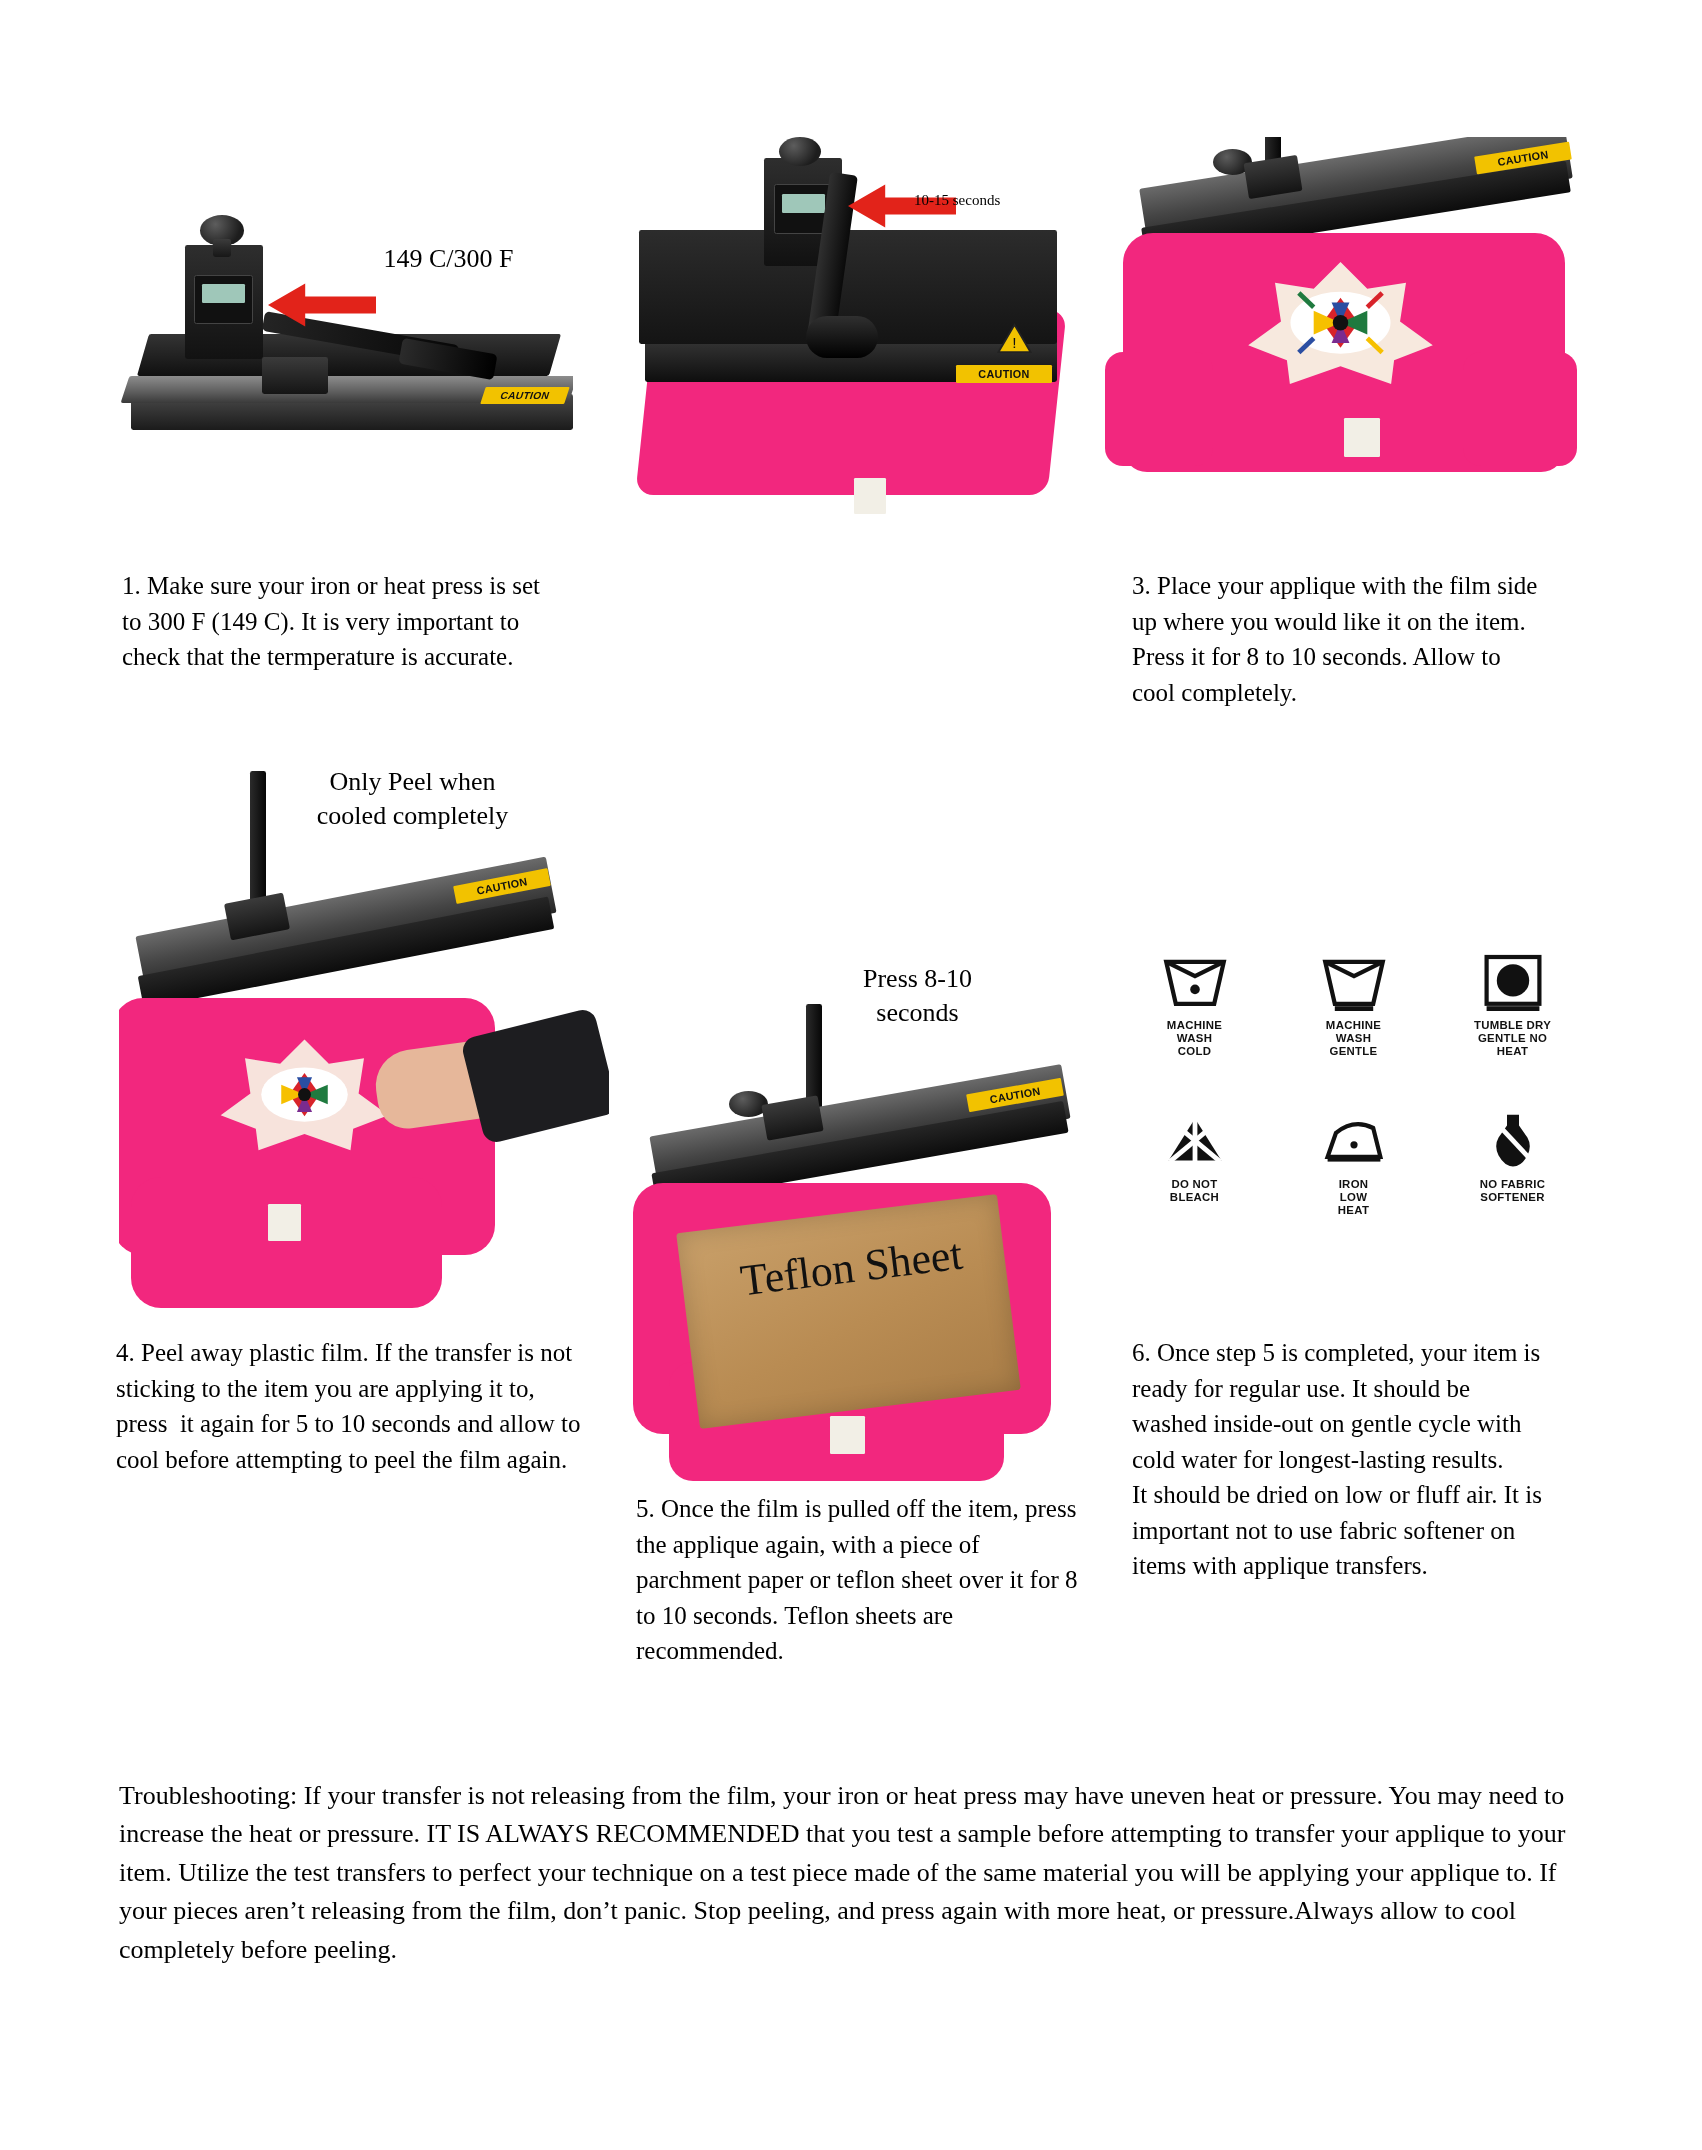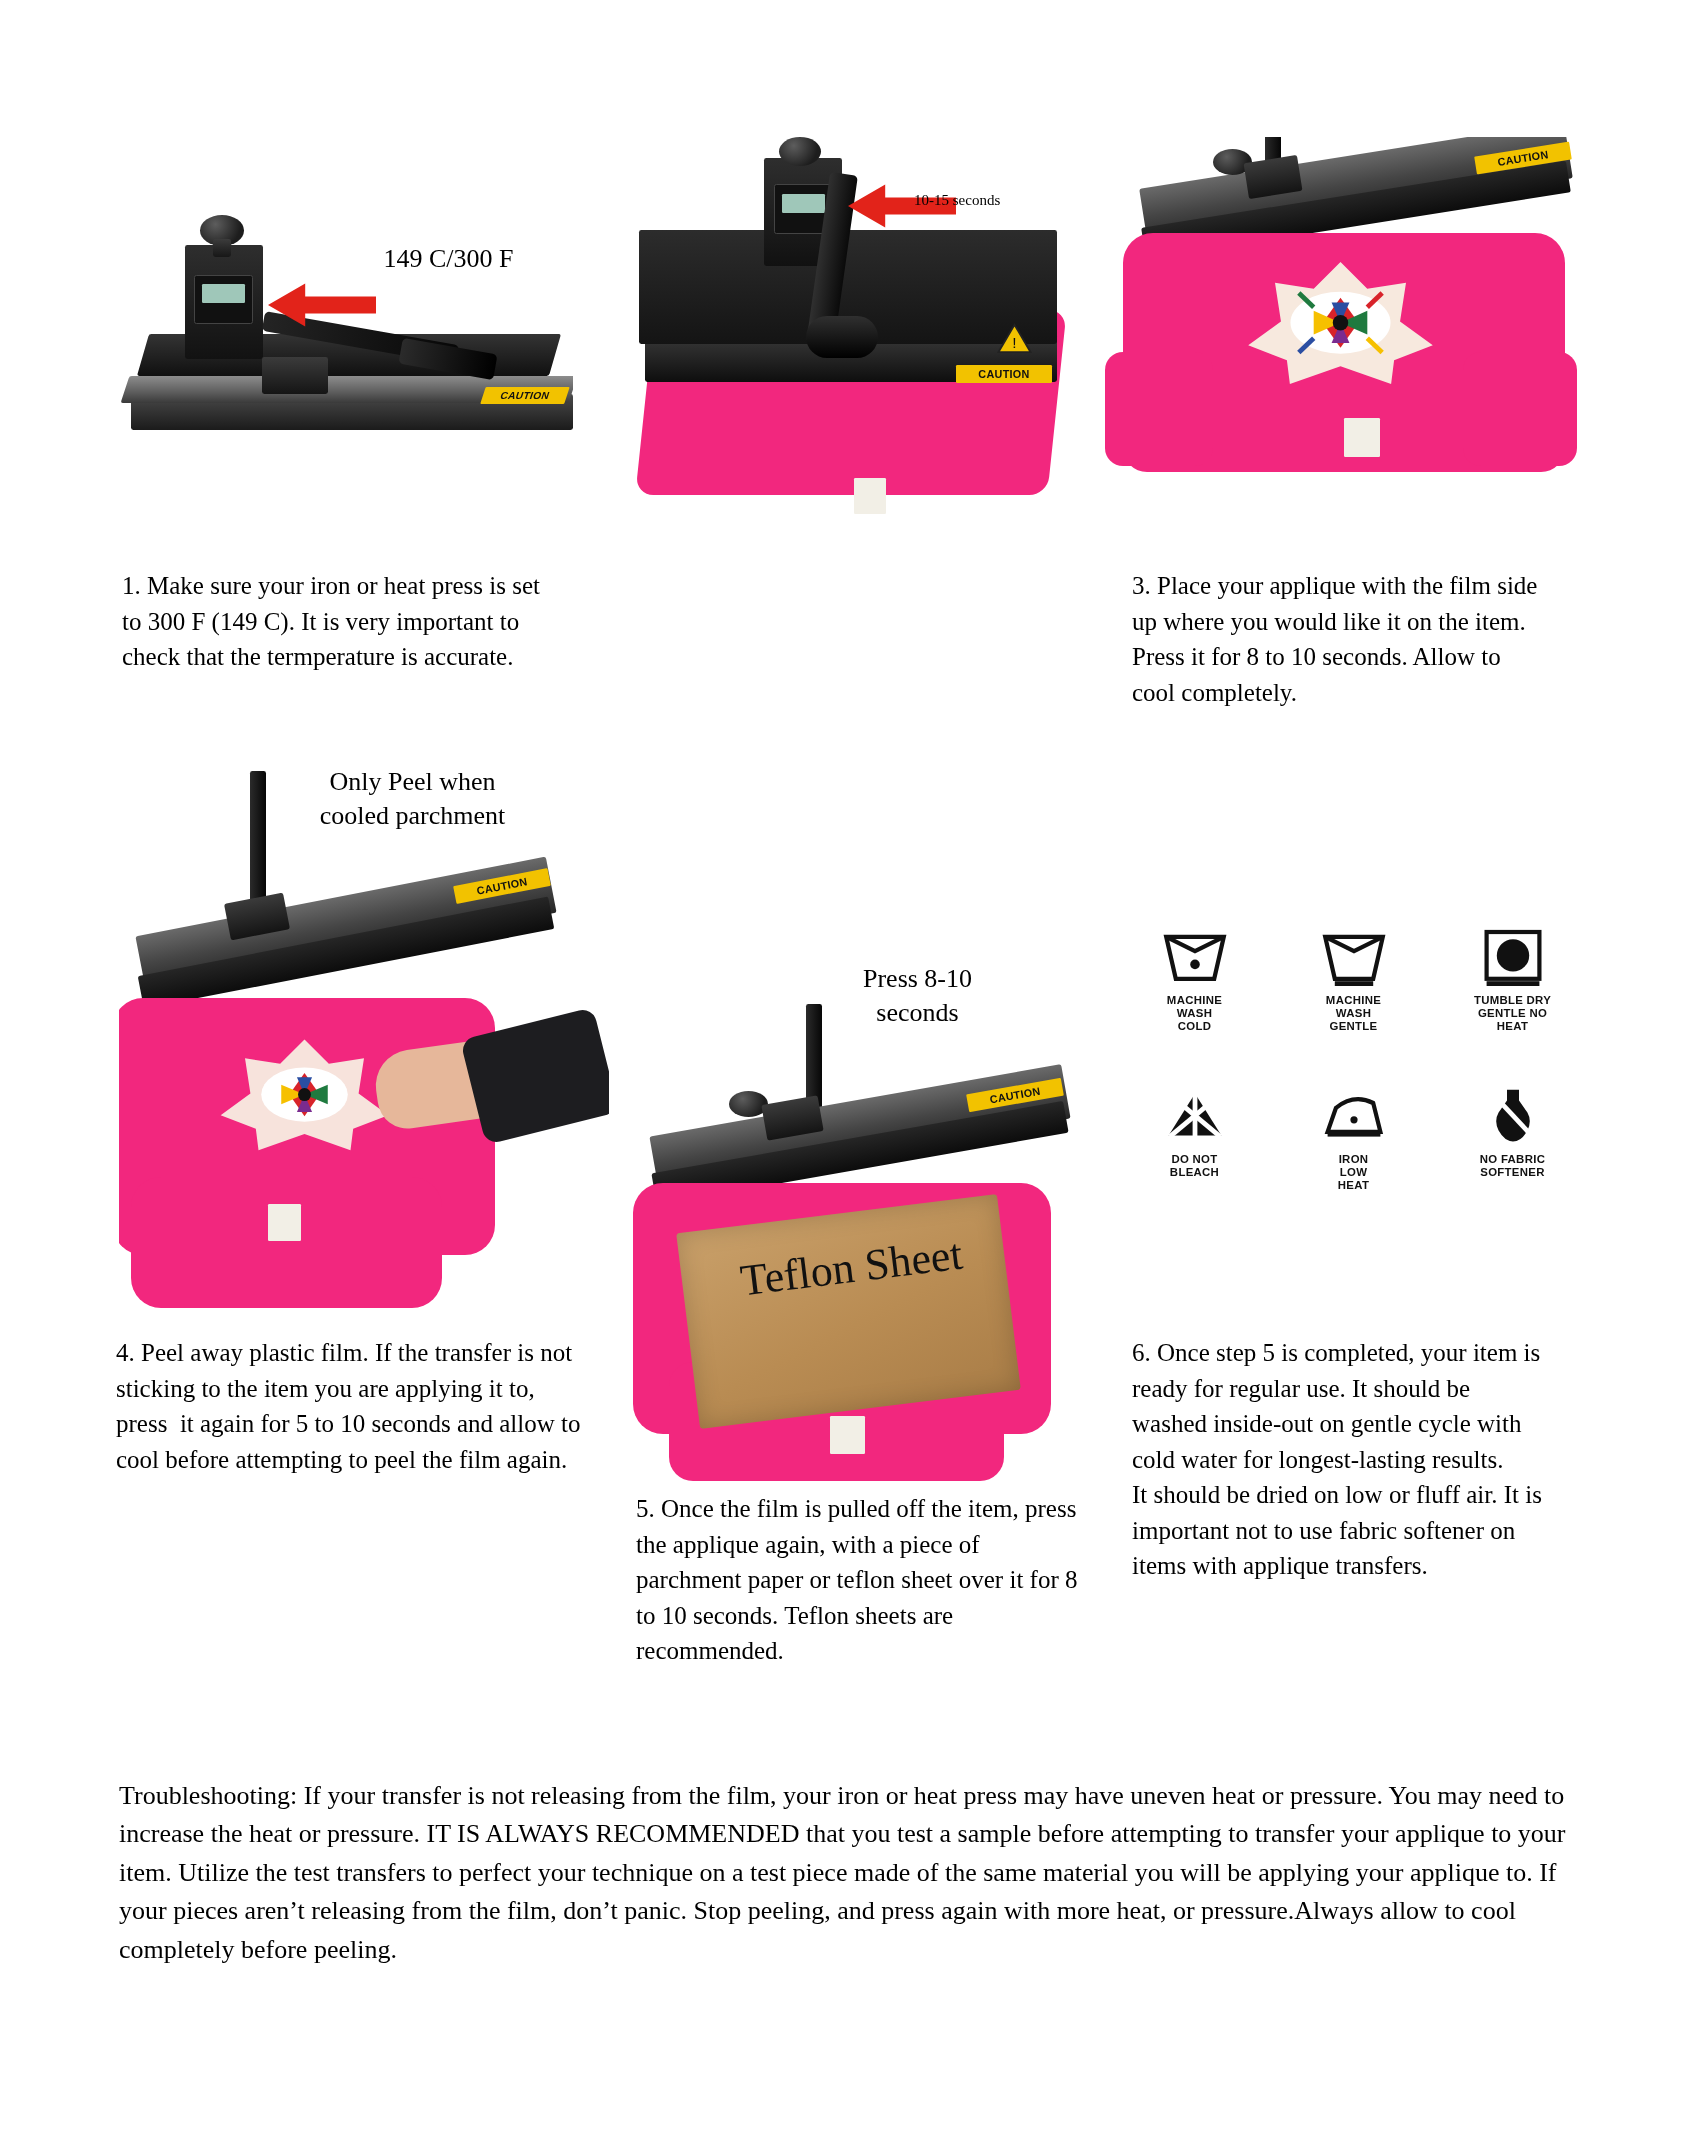--- a/index.html
+++ b/index.html
@@ -276,21 +276,21 @@
       </g>
     </svg>
   </div>
 
   <div class="caption" style="left:122px; top:568px; width:442px;">1. Make sure your iron or heat press is set to 300 F (149 C). It is very important to check that the termperature is accurate.</div>
 
 
   <div class="caption" style="left:1132px; top:568px; width:406px;">3. Place your applique with the film side up where you would like it on the item. Press it for 8 to 10 seconds. Allow to cool completely.</div>
 
   <div class="annot" style="left:272px; top:765px; width:281px; text-align:center;">Only Peel when
-cooled parchment</div>
+cooled completely</div>
 
   <div class="photo" style="left:119px; top:759px; width:490px; height:568px;">
     <div class="slab" style="left:131px; top:12px; width:15.5px; height:131px; background:linear-gradient(90deg,#2b2b2b,#060606);"></div>
     <div class="slab light" style="left:18px; top:137px; width:418px; height:57px; transform:rotate(-11deg);"></div>
     <div class="slab" style="left:18px; top:177px; width:418px; height:33px; transform:rotate(-11deg); background:linear-gradient(180deg,#262626,#0c0c0c);"></div>
     <div class="caution" style="left:335px; top:118px; width:96px; height:18px; font-size:10.8px; transform:rotate(-11deg);">CAUTION</div>
     <div class="slab" style="left:108px; top:139px; width:60px; height:37px; transform:rotate(-11deg); background:linear-gradient(180deg,#3b3b3b,#141414);"></div>
     <div class="slab" style="left:18px; top:358px; width:287px; height:36px; background:linear-gradient(180deg,#3a3a3a,#0d0d0d);"></div>
 
     <div class="shirt" style="left:-6px; top:239px; width:382px; height:257px; border-radius:30px;"></div>
@@ -328,21 +328,21 @@
     <div class="shirt" style="left:18px; top:179px; width:418px; height:251px; border-radius:30px;"></div>
     <div class="shirt" style="left:54px; top:358px; width:335px; height:119px; border-radius:24px;"></div>
 
     <div class="teflon-sheet" style="left:72px; top:209px; width:323px; height:197px; transform:rotate(-7deg); border-radius:3.6px;"></div>
     <div class="teflon-text" style="left:96px; top:239px; width:281px; transform:rotate(-7deg);">Teflon
 Sheet</div>
 
     <div class="tag" style="left:215px; top:412px; width:35px; height:38px;"></div>
   </div>
 
-  <div class="care-grid" style="left:1135px; top:923px;gap:40px;">
+  <div class="care-grid" style="left:1135px; top:948px;gap:40px;">
 
     <div class="care-cell">
       <svg class="care-glyph" viewBox="0 0 120 100">
         <path d="M12 18 L108 18 L92 88 L28 88 Z" fill="none" stroke="#111" stroke-width="7"></path>
         <path d="M12 18 L60 42 L108 18" fill="none" stroke="#111" stroke-width="7"></path>
         <circle cx="60" cy="64" r="8" fill="#111"></circle>
       </svg>
       <div class="care-label">MACHINE
 WASH
 COLD</div>

